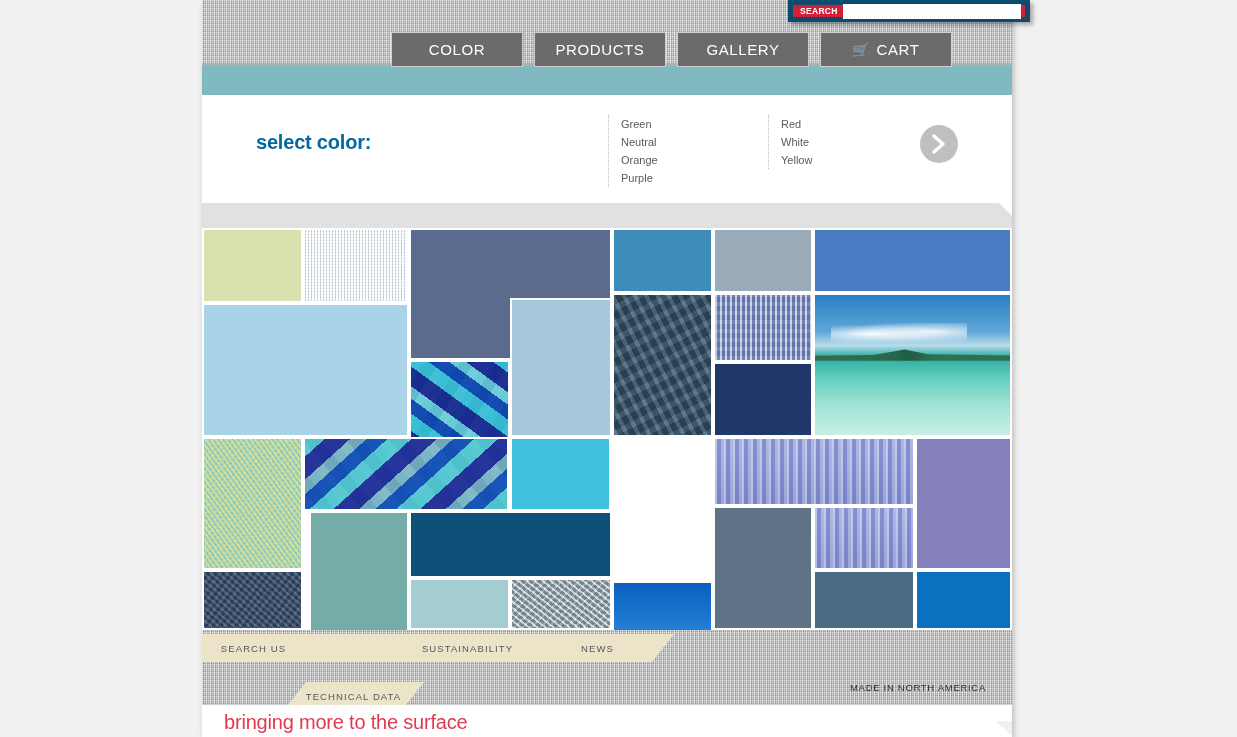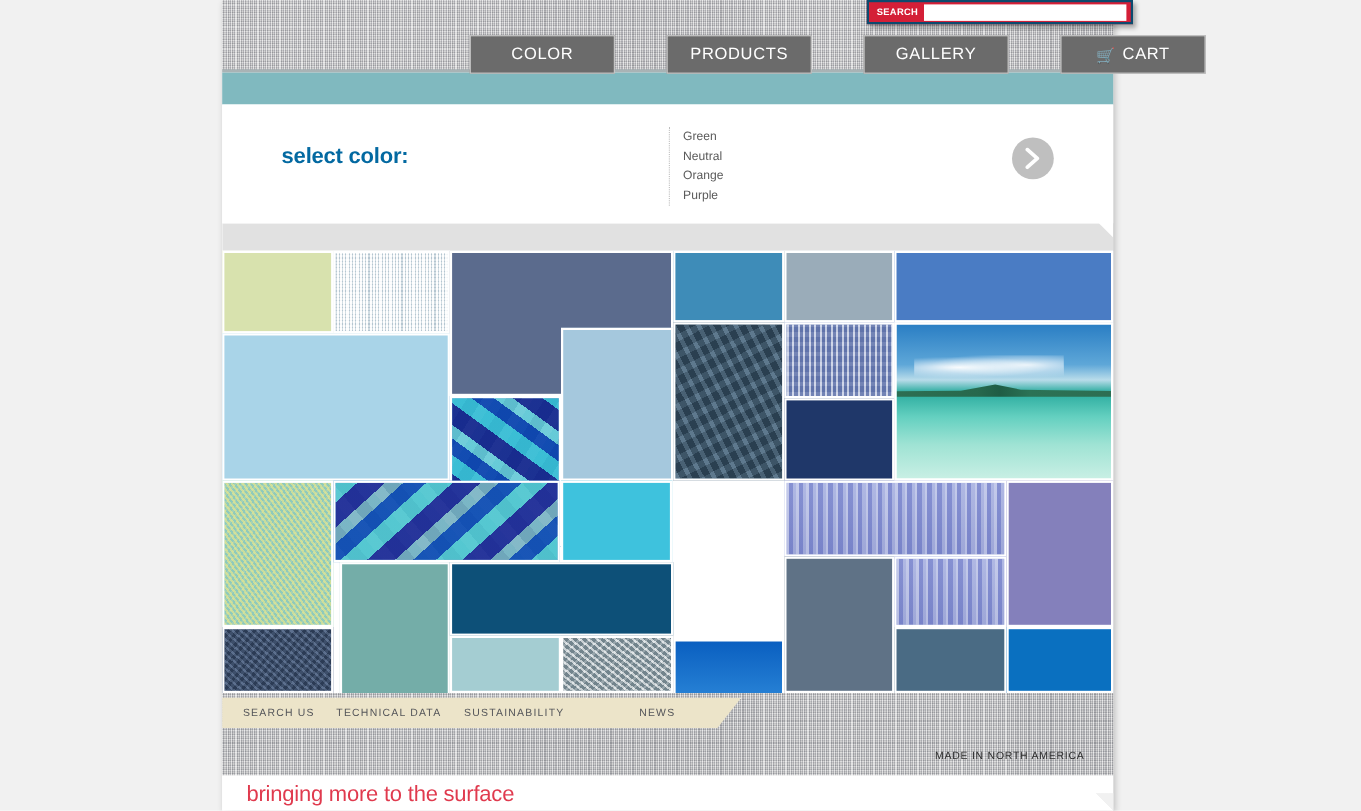--- a/index.html
+++ b/index.html
@@ -28,21 +28,21 @@
   .header-hairline{
     position:absolute;left:0;top:63px;width:810px;height:3px;background:#a9b3b5;
   }
   .teal-band{
     position:absolute;left:0;top:66px;width:810px;height:29px;background:#80b9bf;
   }
 
   
   .search-wrap{
     position:absolute;left:586px;top:0px;width:242px;height:22px;
-    background:#d41f37;border:2px solid #0c4a6e;
+    background:#d41f37;border:5px solid #0c4a6e;
     box-shadow:3px 3px 4px rgba(0,0,0,.30);
     display:flex;align-items:center;
     box-sizing:border-box;padding:0 4px;
   }
   .search-label{
     color:#ffffff;font-size:8.5px;font-weight:bold;letter-spacing:.3px;
     padding:0 5px 0 3px;white-space:nowrap;
   }
   .search-input{
     flex:1;height:15px;border:0;outline:0;background:#ffffff;
@@ -53,21 +53,20 @@
   
   .nav{
     position:absolute;left:189px;top:32px;display:flex;gap:11px;
   }
   .nav-btn{
     width:132px;height:35px;box-sizing:border-box;
     background:#6b6b6b;border:1px solid #cfcfcf;
     color:#ffffff;font-size:15px;letter-spacing:.6px;
     display:flex;align-items:center;justify-content:center;gap:6px;
     cursor:pointer;
-    margin-left:36px;
   }
   .cart-icon{display:inline-block;line-height:1;font-size:14px;}
 
   
   .select-panel{
     position:absolute;left:0;top:95px;width:810px;height:108px;background:#ffffff;
   }
   .select-title{
     position:absolute;left:54px;top:36px;
     font-size:20px;font-weight:bold;color:#0369a1;letter-spacing:-.2px;
@@ -200,21 +199,21 @@
   }
   .tab{
     position:absolute;top:634px;height:28px;
     display:flex;align-items:center;justify-content:center;
     font-size:9.5px;letter-spacing:1.1px;color:#55565a;cursor:pointer;
     background:#ece4c9;
     border-right:1px solid #ffffff;
     box-sizing:border-box;
   }
   .tab.t0{left:0;width:104px;clip-path:polygon(0 0, 104px 0, 82px 28px, 0 28px);}
-  .tab.t1{left:82px;width:140px;clip-path:polygon(22px 0, 140px 0, 118px 28px, 0 28px);}
+  .tab.t1{left:82px;width:140px;clip-path:polygon(22px 0, 140px 0, 118px 28px, 0 28px);margin-top:48px;}
   .tab.t2{left:200px;width:132px;clip-path:polygon(22px 0, 132px 0, 110px 28px, 0 28px);}
   .tab.t3{left:320px;width:152px;clip-path:polygon(22px 0, 152px 0, 130px 28px, 0 28px);align-items:center;}
   .tab-inner{pointer-events:none;}
   .made-in{
     position:absolute;left:648px;top:682px;font-size:9.5px;letter-spacing:.7px;color:#2e2e2e;
   }
 
   
   .tagline-area{
     position:absolute;left:0;top:705px;width:810px;height:32px;background:#ffffff;
@@ -258,20 +257,25 @@
         </div>
       </div>
 
     <div class="select-panel">
       <div class="select-title">select color:</div>
       <div class="col c2" id="col1">
           <div class="col-item">Green</div>
           <div class="col-item">Neutral</div>
           <div class="col-item">Orange</div>
           <div class="col-item">Purple</div>
+        </div>
+      <div class="col c3" id="col2">
+          <div class="col-item">Red</div>
+          <div class="col-item">White</div>
+          <div class="col-item">Yellow</div>
         </div>
       <div class="arrow-btn">
         <span>
           <svg width="16" height="20" viewBox="0 0 16 20" aria-hidden="true">
             <path d="M3 2 L12 10 L3 18" fill="none" stroke="#ffffff" stroke-width="3.4" stroke-linecap="round" stroke-linejoin="round"></path>
           </svg>
         </span>
       </div>
     </div>
 

